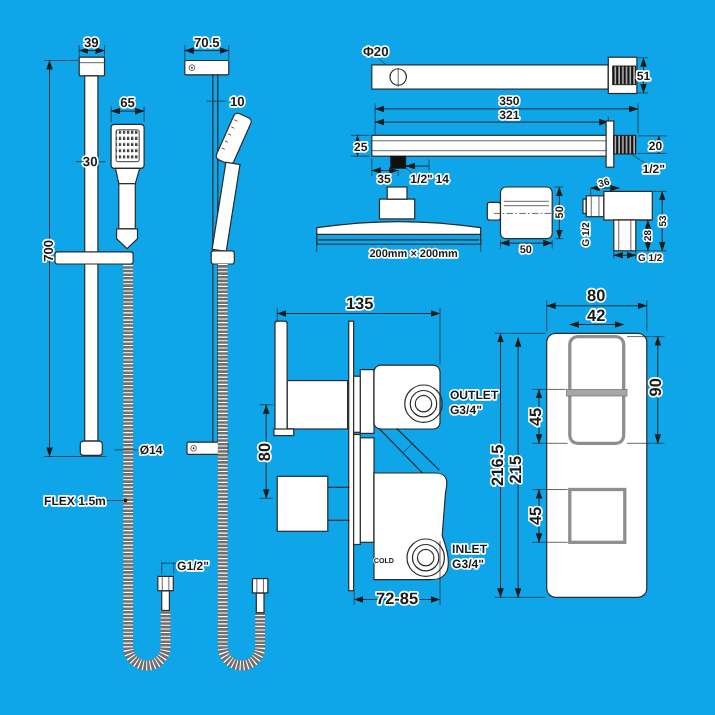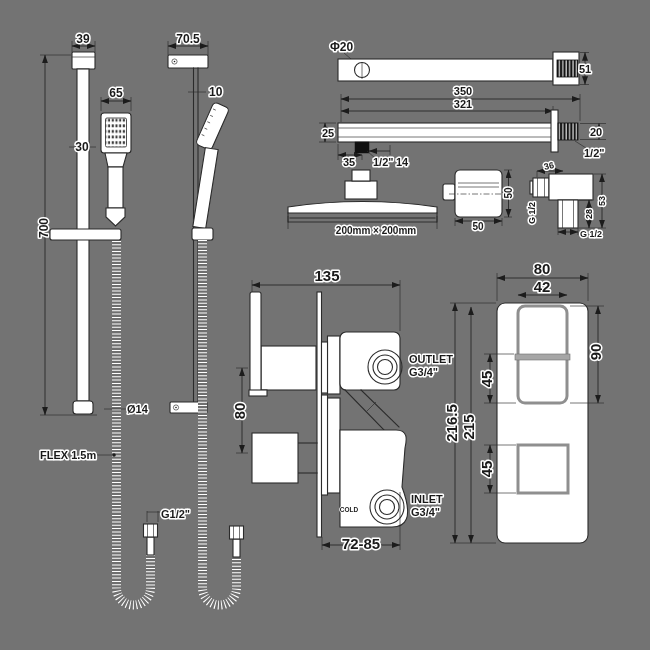--- a/index.html
+++ b/index.html
@@ -1,16 +1,16 @@
 <!DOCTYPE html>
 <html><head>
 <meta charset="utf-8">
 <style>
   html,body{margin:0;padding:0;background:#ffffff;}
-  .page{width:650px;height:650px;background:#737373;position:relative;overflow:hidden;}
+  .page{width:650px;height:650px;background:#0ea5e9;position:relative;overflow:hidden;}
   svg{display:block;}
   .ln{stroke:#2b2b2b;stroke-width:1.1;fill:none;stroke-linecap:square;}
   .lf{stroke:#2b2b2b;stroke-width:1.1;fill:#ffffff;}
   .tn{stroke:#2b2b2b;stroke-width:0.65;fill:none;}
   .dm{stroke:#1f1f1f;stroke-width:0.8;fill:none;}
   .blk{fill:#101010;stroke:#101010;stroke-width:0.5;}
   .gray{stroke:#8f8f8f;stroke-width:3;fill:none;}
   text{font-family:"Liberation Sans","DejaVu Sans",sans-serif;font-weight:bold;fill:#1a1a1a;
        paint-order:stroke;stroke:#ffffff;stroke-width:3px;stroke-linejoin:round;}
   .s12{font-size:12px;} .s11{font-size:11px;} .s10{font-size:10px;} .s9{font-size:9px;}

